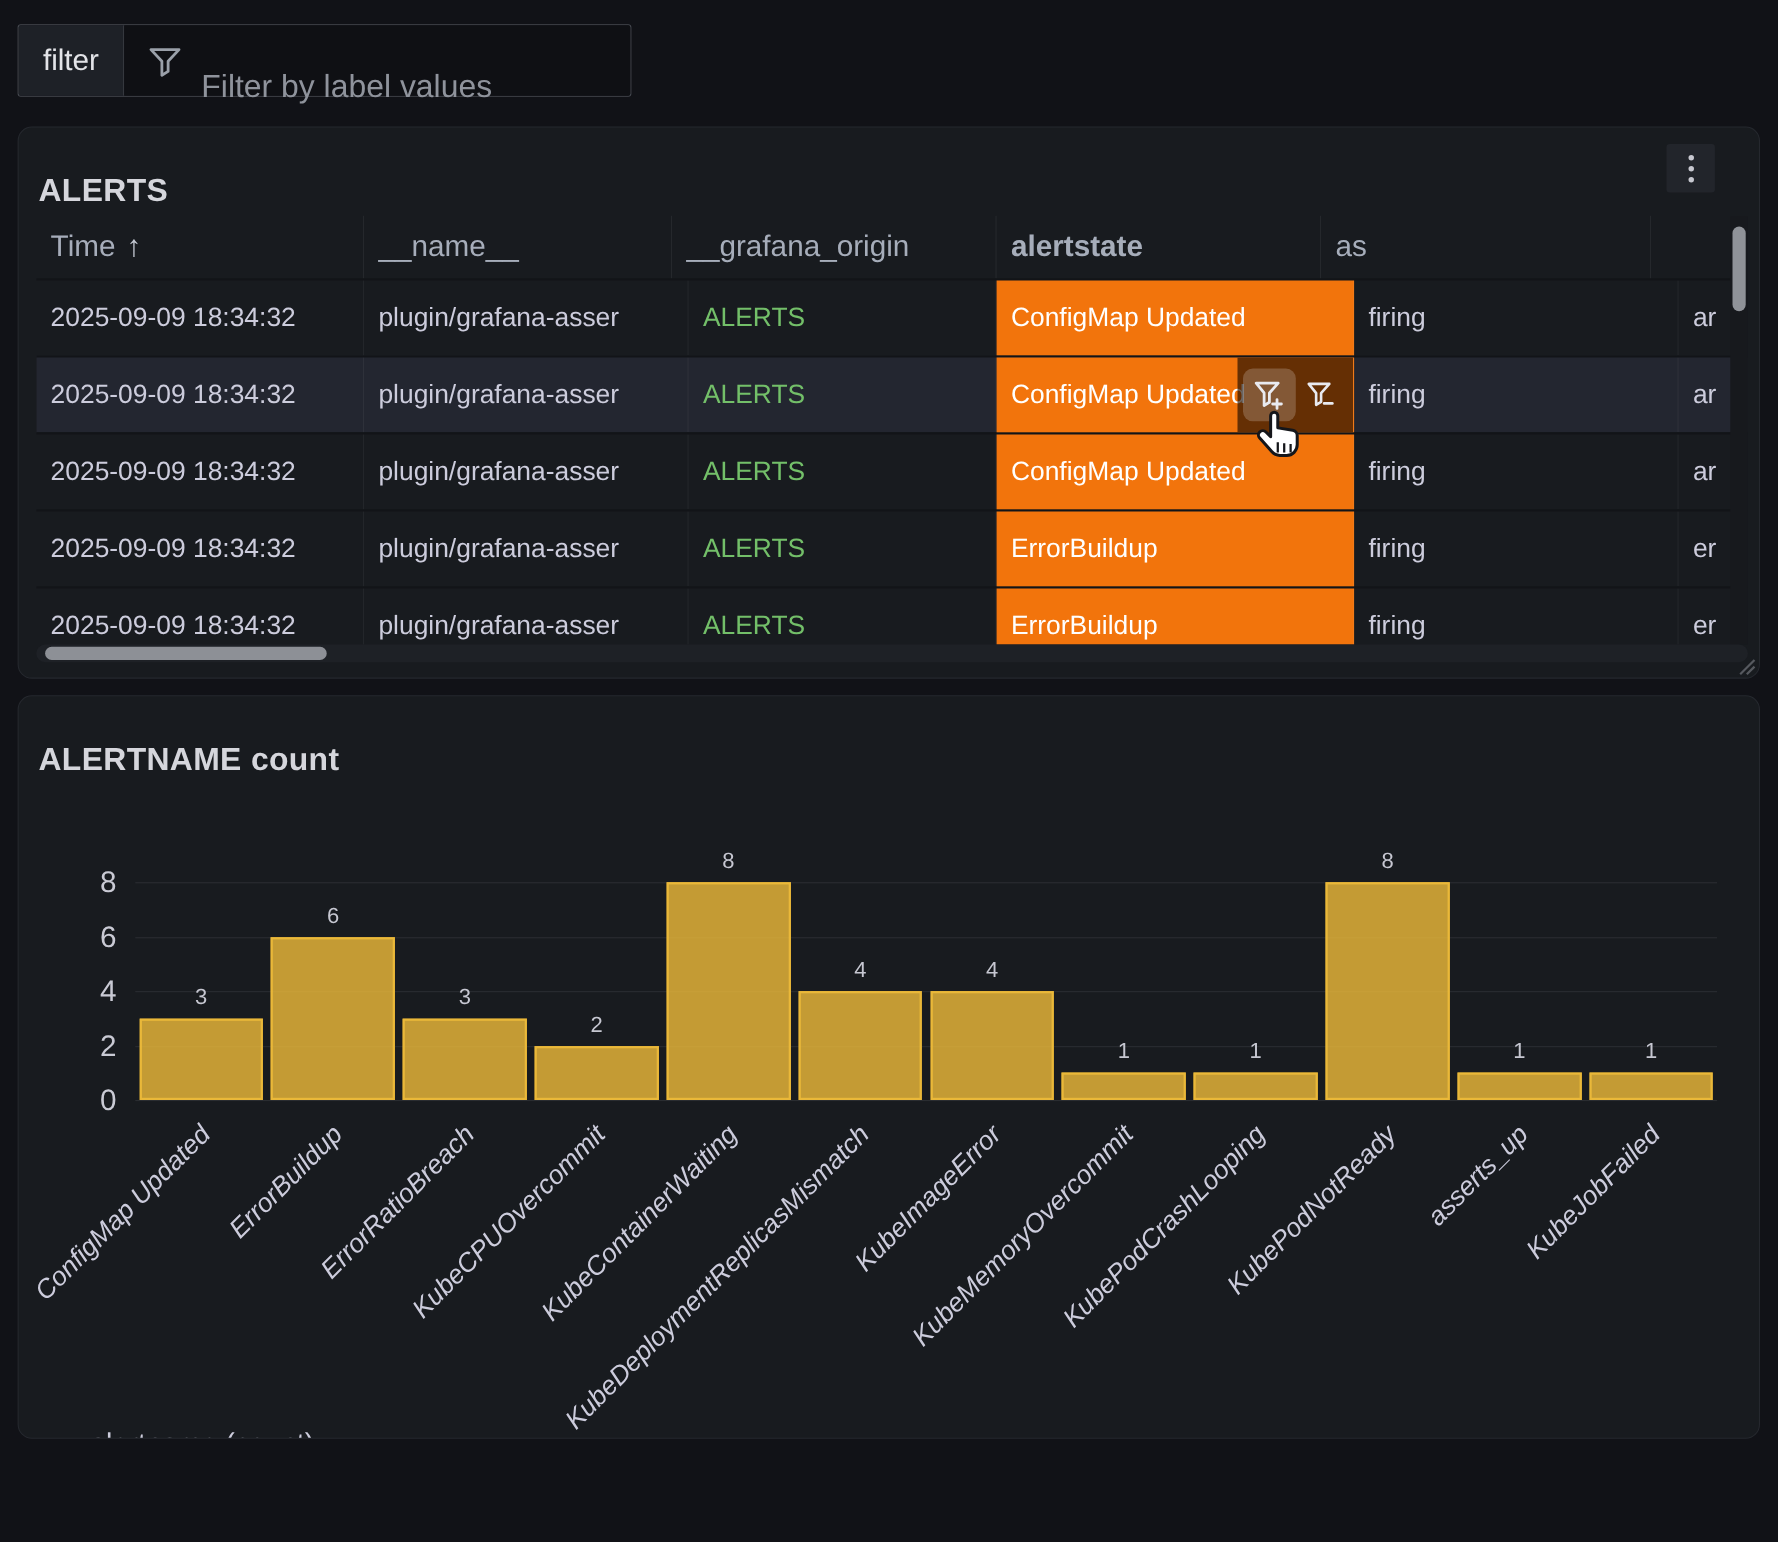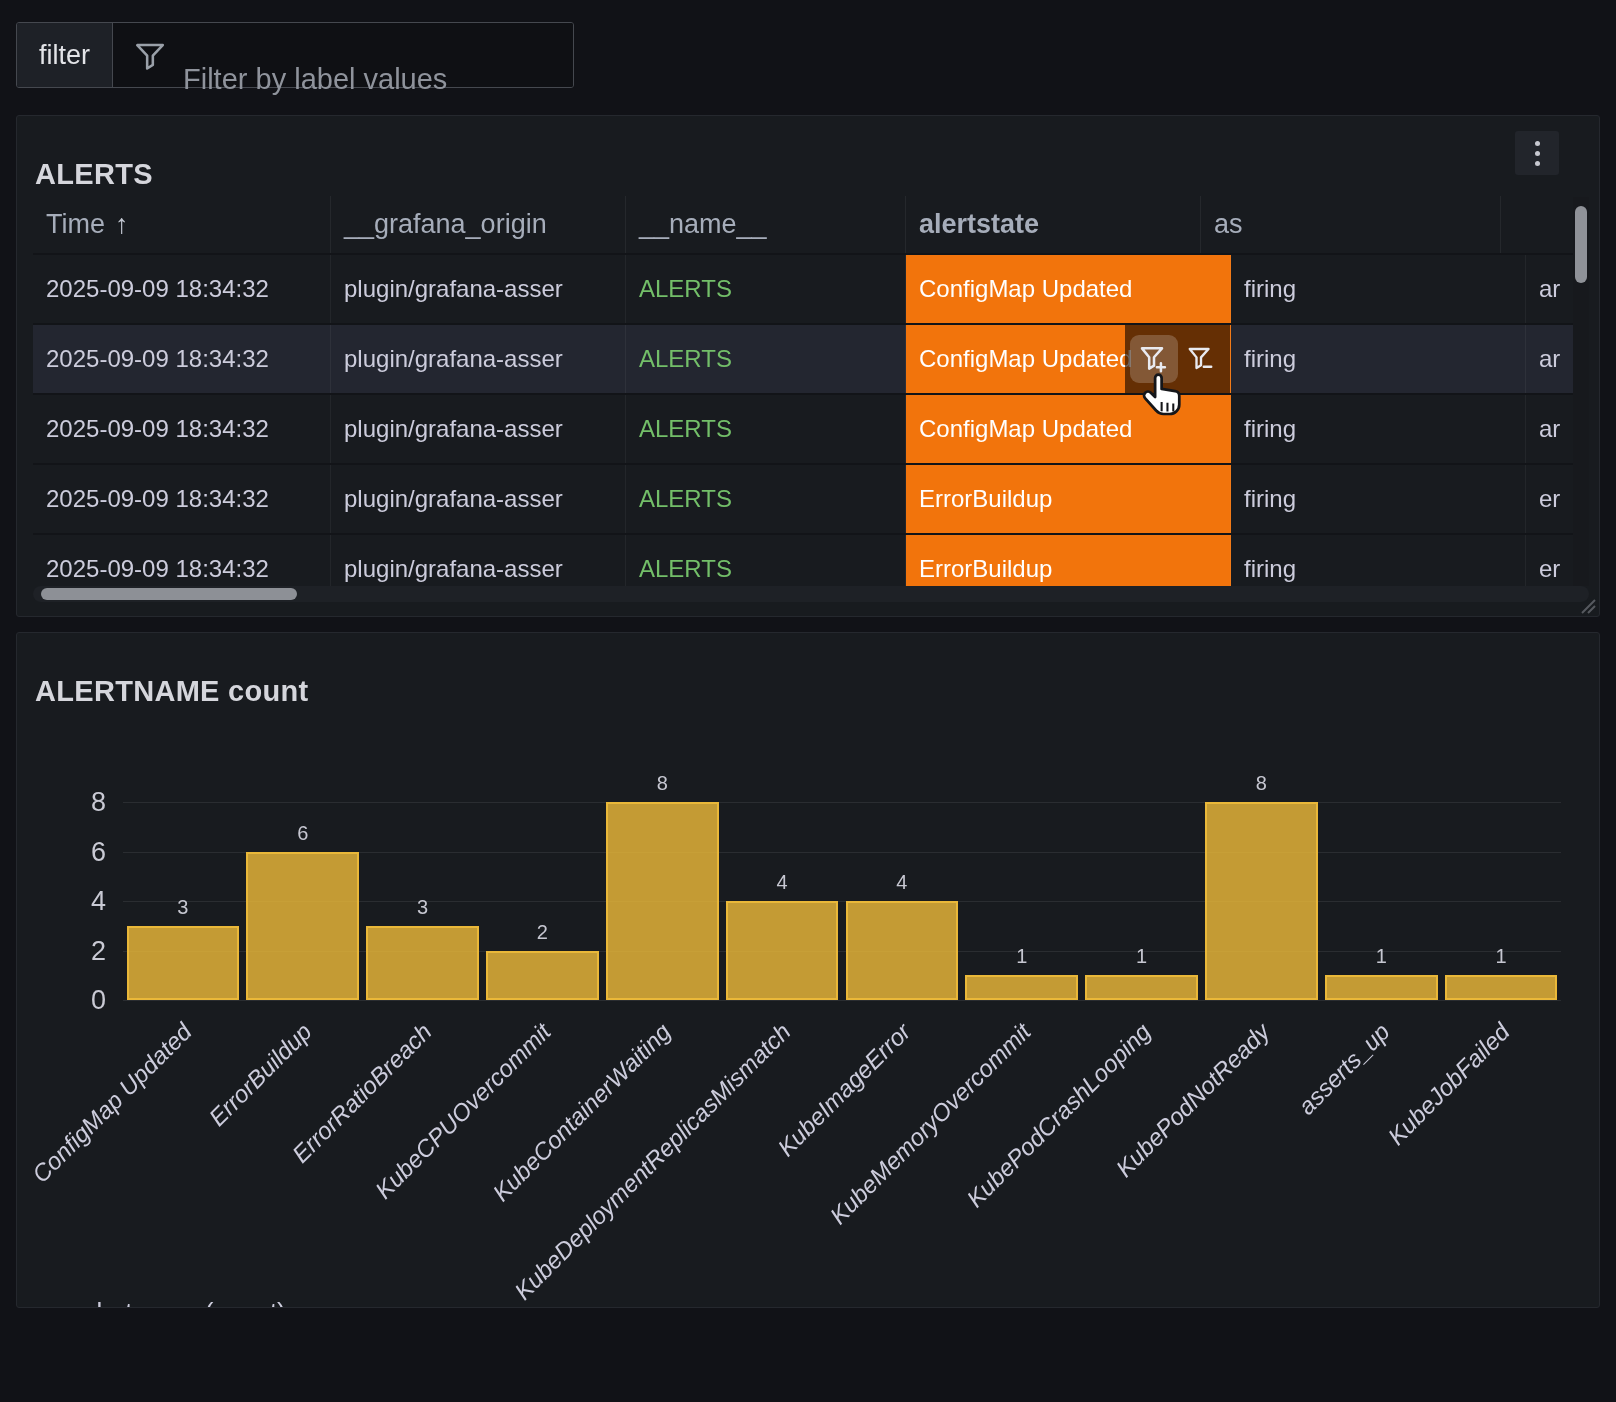--- a/index.html
+++ b/index.html
@@ -25,21 +25,21 @@
   }
   .filter-input-wrap svg{flex:0 0 auto;margin:0 14px 0 6px;}
   .filter-input-wrap input{
     background:transparent;border:none;outline:none;width:100%;
     font-family:"Liberation Sans",sans-serif;font-size:29px;color:#ccccdc;margin-top:48px;
   }
   .filter-input-wrap input::placeholder{color:#8f939c;}
   
   .panel{
     position:absolute;left:16px;width:1584px;background:#181b1f;
-    border:1px solid #25282e;border-radius:3px;box-sizing:border-box;overflow:hidden;
+    border:1px solid #25282e;border-radius:13px;box-sizing:border-box;overflow:hidden;
   }
   #panel-alerts{top:115px;height:502px;}
   #panel-chart{top:632px;height:676px;}
   .panel-title{
     position:absolute;left:18px;top:18px;font-size:29px;font-weight:600;
     color:#d5d6dc;letter-spacing:.3px;white-space:nowrap;
   }
   .kebab-btn{
     position:absolute;left:1498px;top:15px;width:44px;height:44px;border:none;
     background:#22252b;border-radius:3px;display:flex;flex-direction:column;
@@ -118,22 +118,22 @@
 <section class="panel" id="panel-alerts">
   <h2 class="panel-title">ALERTS</h2>
   <button class="kebab-btn">
       <i></i>
       <i></i>
       <i></i>
     </button>
   <div class="table-viewport">
     <div class="thead" id="thead">
         <div class="th" style="width: 298px;">Time<span class="sort-arrow">↑</span></div>
+        <div class="th" style="width: 280px;">__name__</div>
         <div class="th" style="width: 295px;">__grafana_origin</div>
-        <div class="th" style="width: 280px;">__name__</div>
         <div class="th" style="width: 295px; font-weight: bold;">alertstate</div>
         <div class="th" style="width: 300px;">as</div>
       </div>
     <div id="tbody">
         <div class="trow">
           <div class="td " style="width: 298px;">2025-09-09 18:34:32</div>
           <div class="td " style="width: 295px;">plugin/grafana-asser</div>
           <div class="td name-col" style="width: 280px; color: rgb(115, 191, 105);">ALERTS</div>
           <div class="td alert-col" style="width: 325px; background: rgb(242, 116, 12);">ConfigMap Updated</div>
           <div class="td " style="width: 295px;">firing</div>

